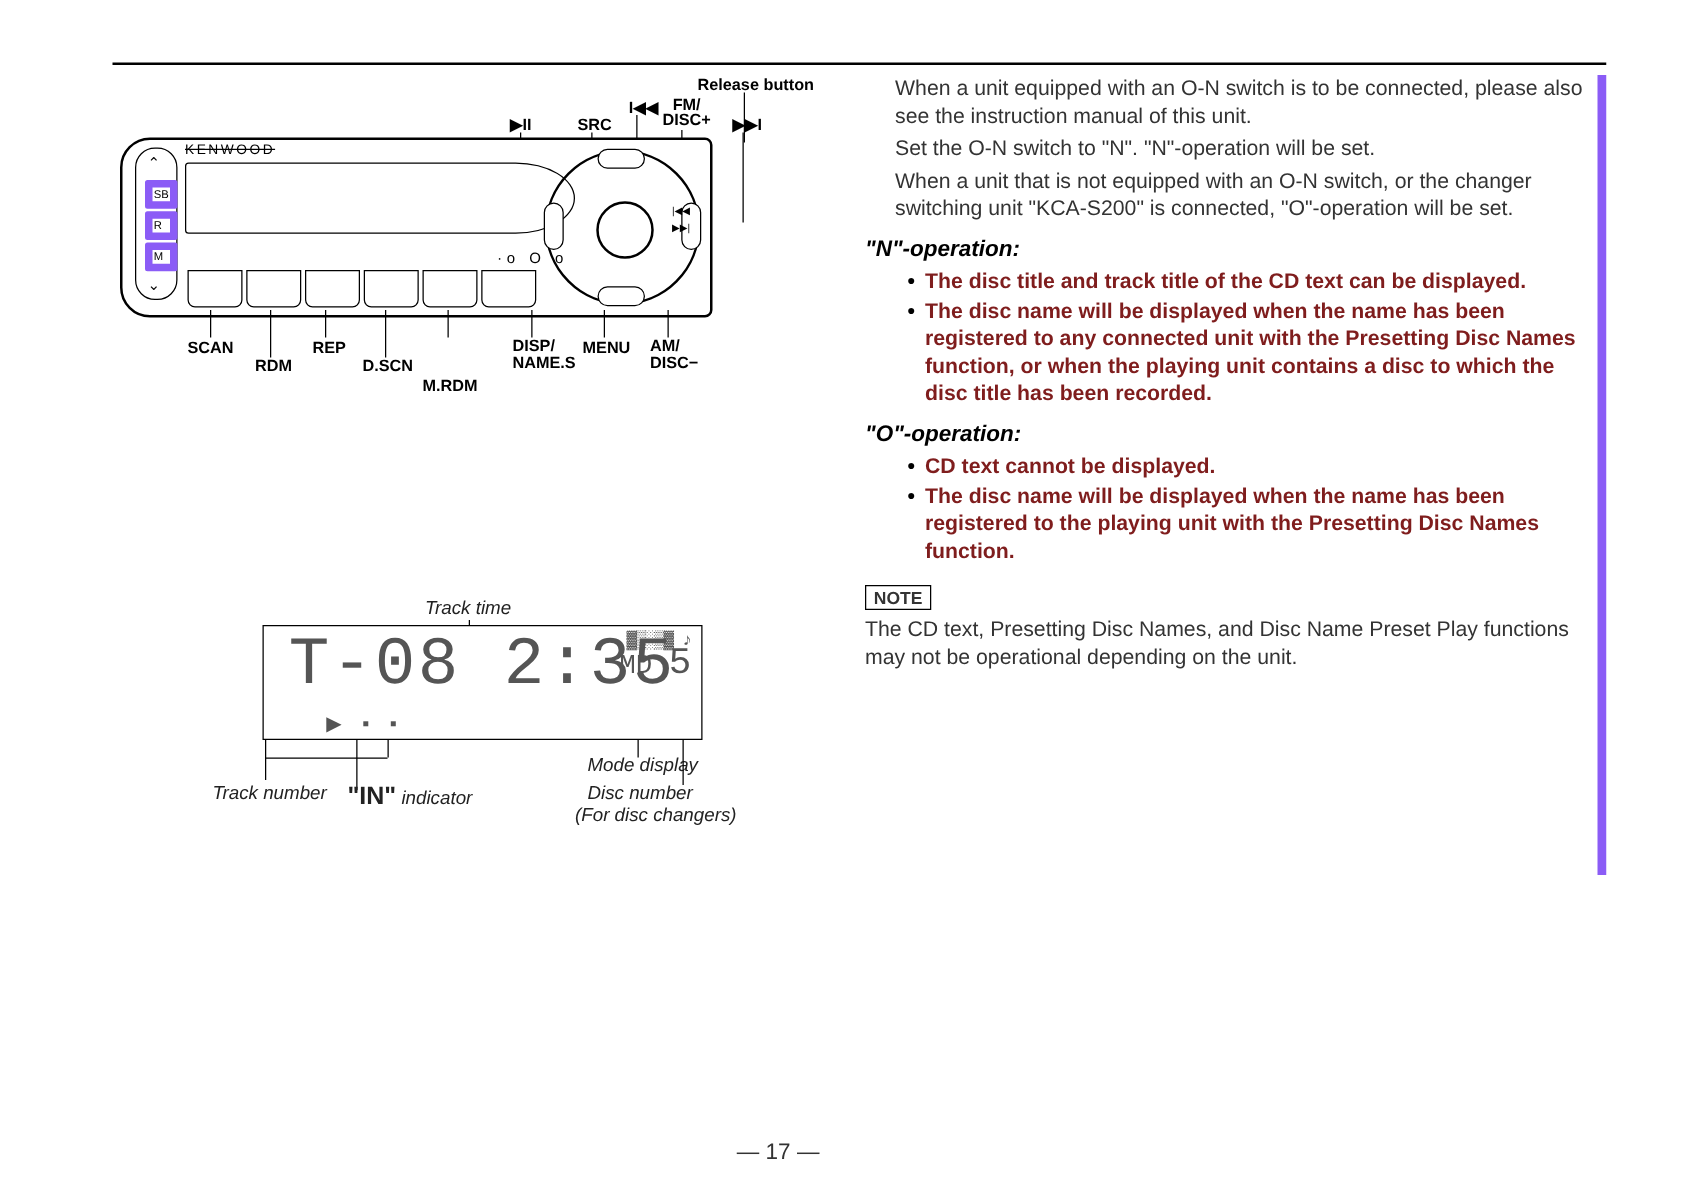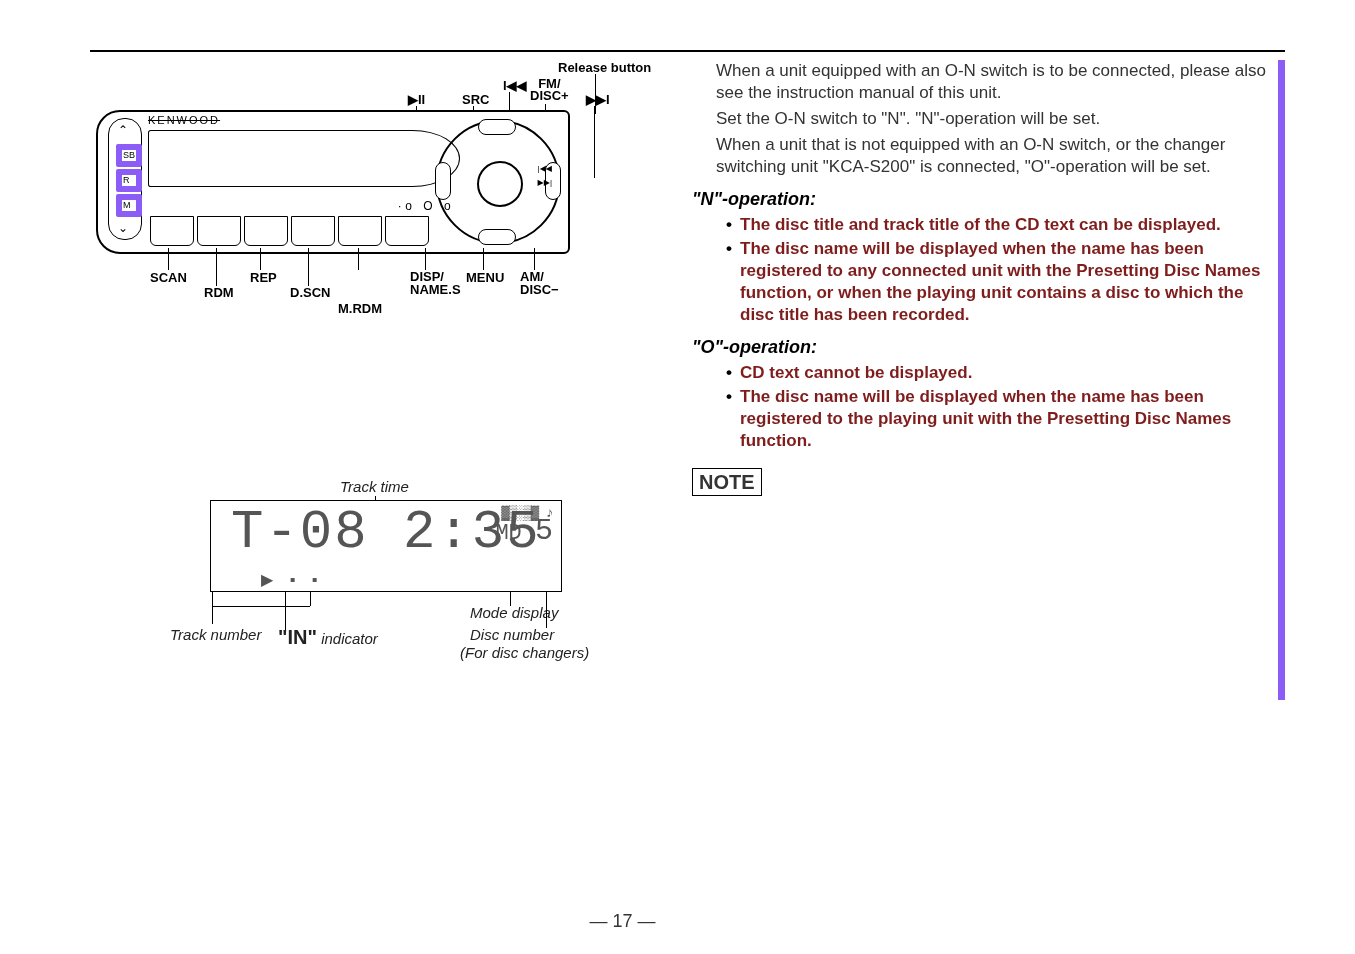--- a/index.html
+++ b/index.html
@@ -249,21 +249,21 @@
     content: "•";
     position: absolute;
     left: -14px;
     color: #000;
   }
   .note-box {
     display: inline-block;
     border: 1px solid #000;
     padding: 0px 6px;
     font-weight: bold;
-    font-size: 20px;
+    font-size: 14px;
     margin-top: 12px;
   }
   .pnum {
     position: absolute;
     bottom: 22px;
     left: 0;
     width: 1245px;
     text-align: center;
     font-size: 18px;
     color: #333;
@@ -401,17 +401,18 @@
         <li>The disc name will be displayed when the name has been registered to any connected unit with the Presetting Disc Names function, or when the playing unit contains a disc to which the disc title has been recorded.</li>
       </ul>
 
       <div class="op-head">"O"-operation:</div>
       <ul class="bullets">
         <li>CD text cannot be displayed.</li>
         <li>The disc name will be displayed when the name has been registered to the playing unit with the Presetting Disc Names function.</li>
       </ul>
 
       <div class="note-box">NOTE</div>
+      <div class="para" style="margin-top:4px;">The CD text, Presetting Disc Names, and Disc Name Preset Play functions may not be operational depending on the unit.</div>
     </div>
   </div>
 
   <div class="pnum">— 17 —</div>
 </div>
 
 </body></html>

